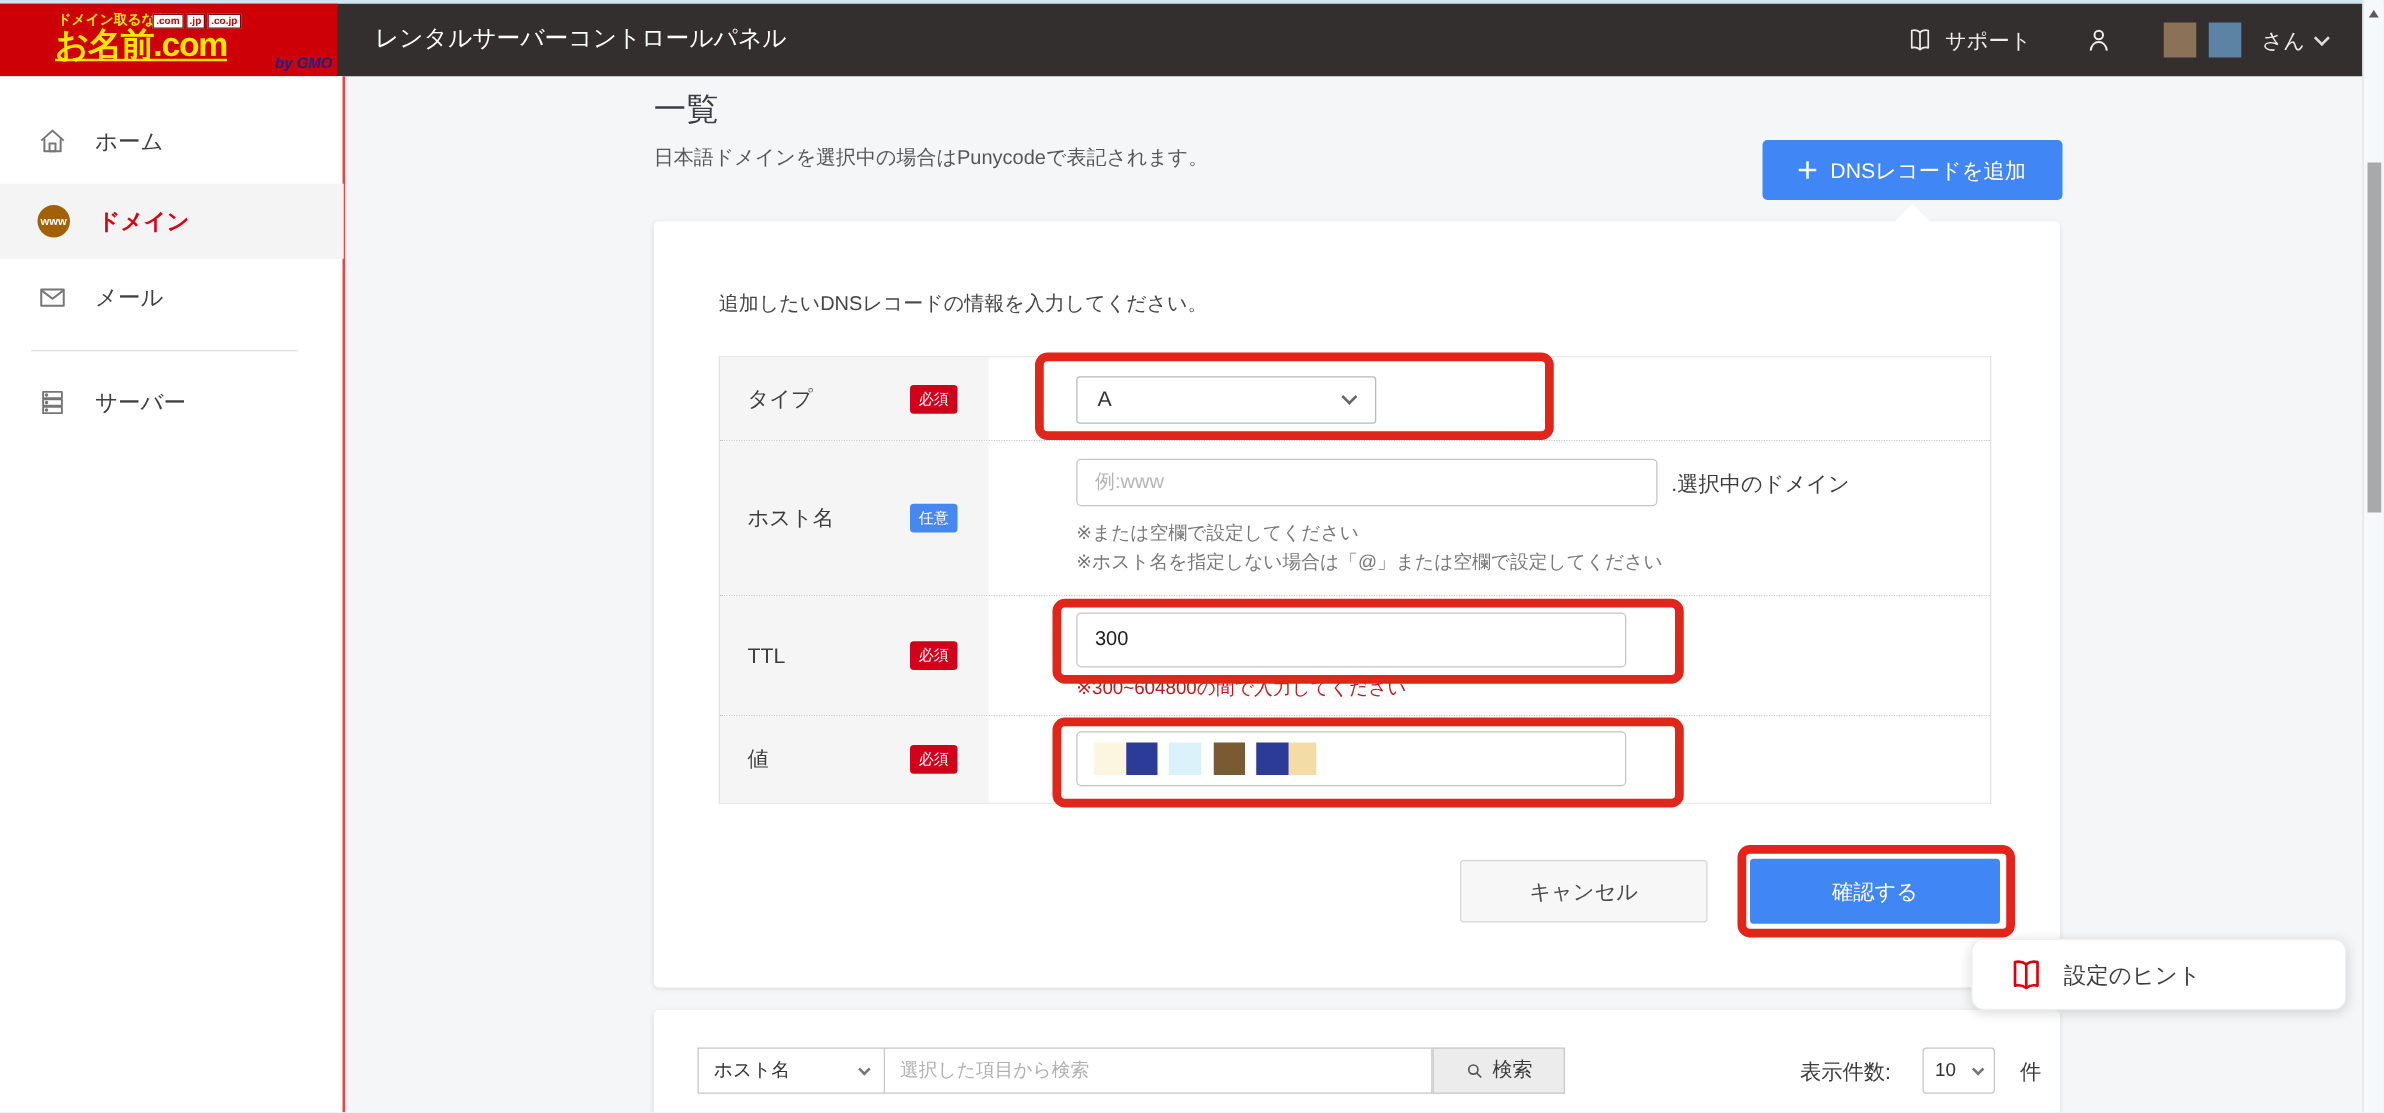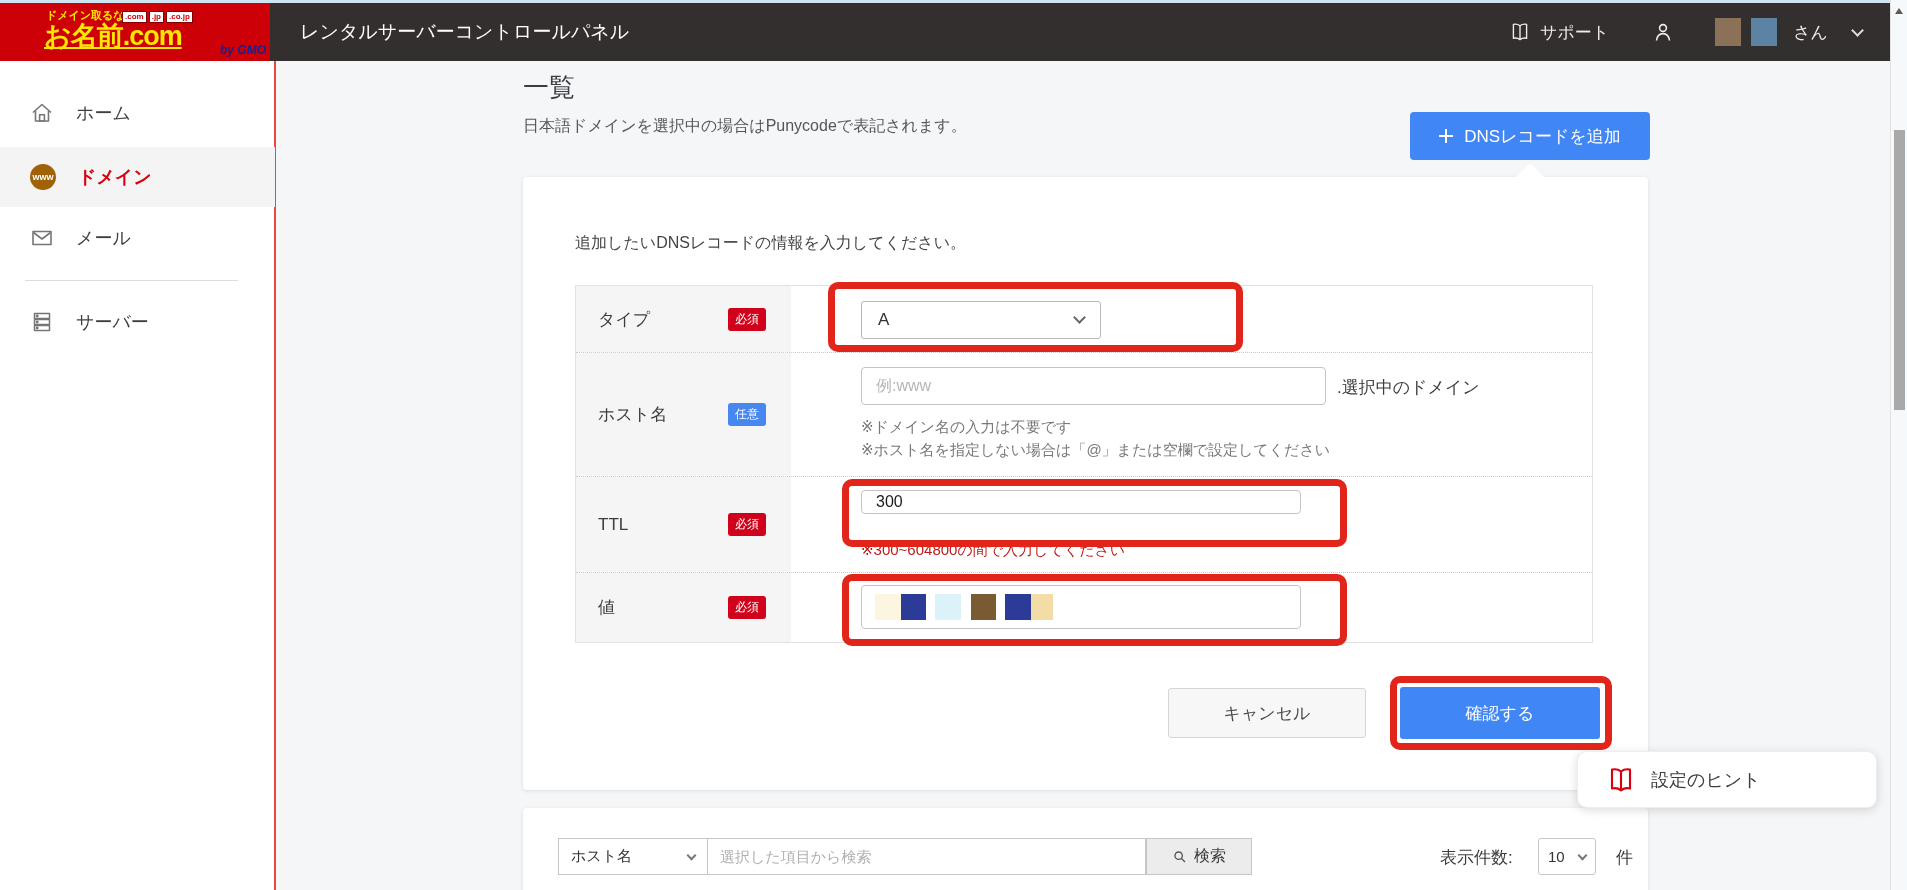--- a/index.html
+++ b/index.html
@@ -19,21 +19,21 @@
   .logo-brand { position:absolute; left:44px; top:20px; font-size:27px; font-weight:bold; color:#ffe600; letter-spacing:-1px; line-height:1;text-decoration:underline; }
   .logo-tlds { position:absolute; left:122px; top:8px; display:flex; gap:2px; }
   .logo-tld { background:#fff; color:#cc0006; font-size:8px; font-weight:bold; padding:0 2px; border:1px solid #7e0000; line-height:10px; }
   .logo-by { position:absolute; left:220px; top:40px; font-size:12px; font-weight:bold; font-style:italic; color:#1d2088; }
   .header-title { position:absolute; left:300px; top:0; height:58px; line-height:58px; color:#ffffff; font-size:19px; }
   .header-right { position:absolute; right:28px; top:0; height:58px; display:flex; align-items:center; color:#efecec; }
   .support { display:flex; align-items:center; gap:9px; font-size:17px; cursor:pointer; }
   .person { margin-left:42px; cursor:pointer; display:flex; }
   .user-redact { display:flex; align-items:center; margin-left:40px; }
   .user-redact .redact-block { height:28px; }
-  .user-name { font-size:17px; margin-left:16px; cursor:pointer; display:flex; align-items:center; gap:25px; }
+  .user-name { font-size:17px; margin-left:16px; cursor:pointer; display:flex; align-items:center; gap:9px; }
   .chev-w { display:inline-block; width:9px; height:9px; border-right:2px solid #ddd; border-bottom:2px solid #ddd; transform:rotate(45deg); margin-top:-4px; }
 
   
   .sidebar { position:absolute; left:0; top:61px; width:276px; height:829px; background:#fff; border-right:2px solid #ef4444; }
   .side-item { position:absolute; left:0; width:275px; display:flex; align-items:center; gap:22px; padding-left:30px; font-size:18px; color:#3f3f3f; cursor:pointer; }
   .side-home { top:24px; height:56px; }
   .side-domain { top:86px; height:60px; background:#f4f4f4; color:#d8000f; font-weight:bold; }
   .side-mail { top:148px; height:58px; }
   .side-divider { position:absolute; top:219px; left:25px; width:213px; border-top:1px solid #dcdcdc; }
   .side-server { top:232px; height:58px; }
@@ -62,21 +62,21 @@
   .badge-optional { background:#4687f0; }
   .content-cell { position:relative; flex:1; background:#fff; }
 
   .type-select { position:absolute; left:70px; top:15px; width:240px; height:38px; border:1px solid #b9b9b9; border-radius:3px; background:#fff; display:flex; align-items:center; justify-content:space-between; padding:0 16px; font-size:17px; color:#333; cursor:pointer; }
   .chev-g { display:inline-block; width:9px; height:9px; border-right:2px solid #666; border-bottom:2px solid #666; transform:rotate(45deg); margin-top:-5px; }
   .text-input { border:1px solid #c4c4c4; border-radius:4px; outline:none; font-family:inherit; }
   .text-input::placeholder { color:#b5b5b5; }
   .host-input { position:absolute; left:70px; top:14px; width:465px; height:38px; font-size:16px; padding:0 14px; }
   .host-suffix { position:absolute; left:546px; top:23px; font-size:17px; color:#3c3c3c; }
   .host-notes { position:absolute; left:70px; top:62px; font-size:15px; color:#787878; line-height:1.55; }
-  .ttl-input { position:absolute; left:70px; top:13px; width:440px; height:24px; font-size:16px; color:#1c1c1c; padding:0 14px; }
+  .ttl-input { position:absolute; left:70px; top:13px; width:440px; height:44px; font-size:16px; color:#1c1c1c; padding:0 14px; }
   .ttl-note { position:absolute; left:70px; top:64px; font-size:15px; color:#b91c1c; }
   .value-input { position:absolute; left:70px; top:12px; width:440px; height:44px; border:1px solid #c4c4c4; border-radius:4px; background:#fff; display:flex; align-items:center; padding:0 13px; cursor:text; }
   .redact-block { display:inline-block; height:26px; }
 
   .btn-cancel { position:absolute; left:645px; top:511px; width:198px; height:50px; background:#f7f7f7; border:1px solid #d6d6d6; border-radius:3px; font-size:17px; color:#4a4a4a; cursor:pointer; font-family:inherit; }
   .btn-confirm { position:absolute; left:877px; top:510px; width:200px; height:52px; background:#4086f4; border:none; border-radius:3px; font-size:17px; color:#fff; cursor:pointer; font-family:inherit; }
 
   
   .annotation { position:absolute; border:7px solid #e1251b; border-radius:10px; pointer-events:none; z-index:20; }
   .anno-type { left:828px; top:282px; width:415px; height:70px; }
@@ -213,21 +213,21 @@
 
       <div class="form-row row-host">
         <div class="label-cell">
           <span class="label-text">ホスト名</span>
           <span class="badge badge-optional">任意</span>
         </div>
         <div class="content-cell">
           <input class="text-input host-input" placeholder="例:www" style="">
           <span class="host-suffix">.選択中のドメイン</span>
           <div class="host-notes">
-            <div>※ドメイン名の入力は不要です</div>
+            <div>※または空欄で設定してください</div>
             <div>※ホスト名を指定しない場合は「@」または空欄で設定してください</div>
           </div>
         </div>
       </div>
 
       <div class="form-row row-ttl">
         <div class="label-cell">
           <span class="label-text">TTL</span>
           <span class="badge badge-required">必須</span>
         </div>

